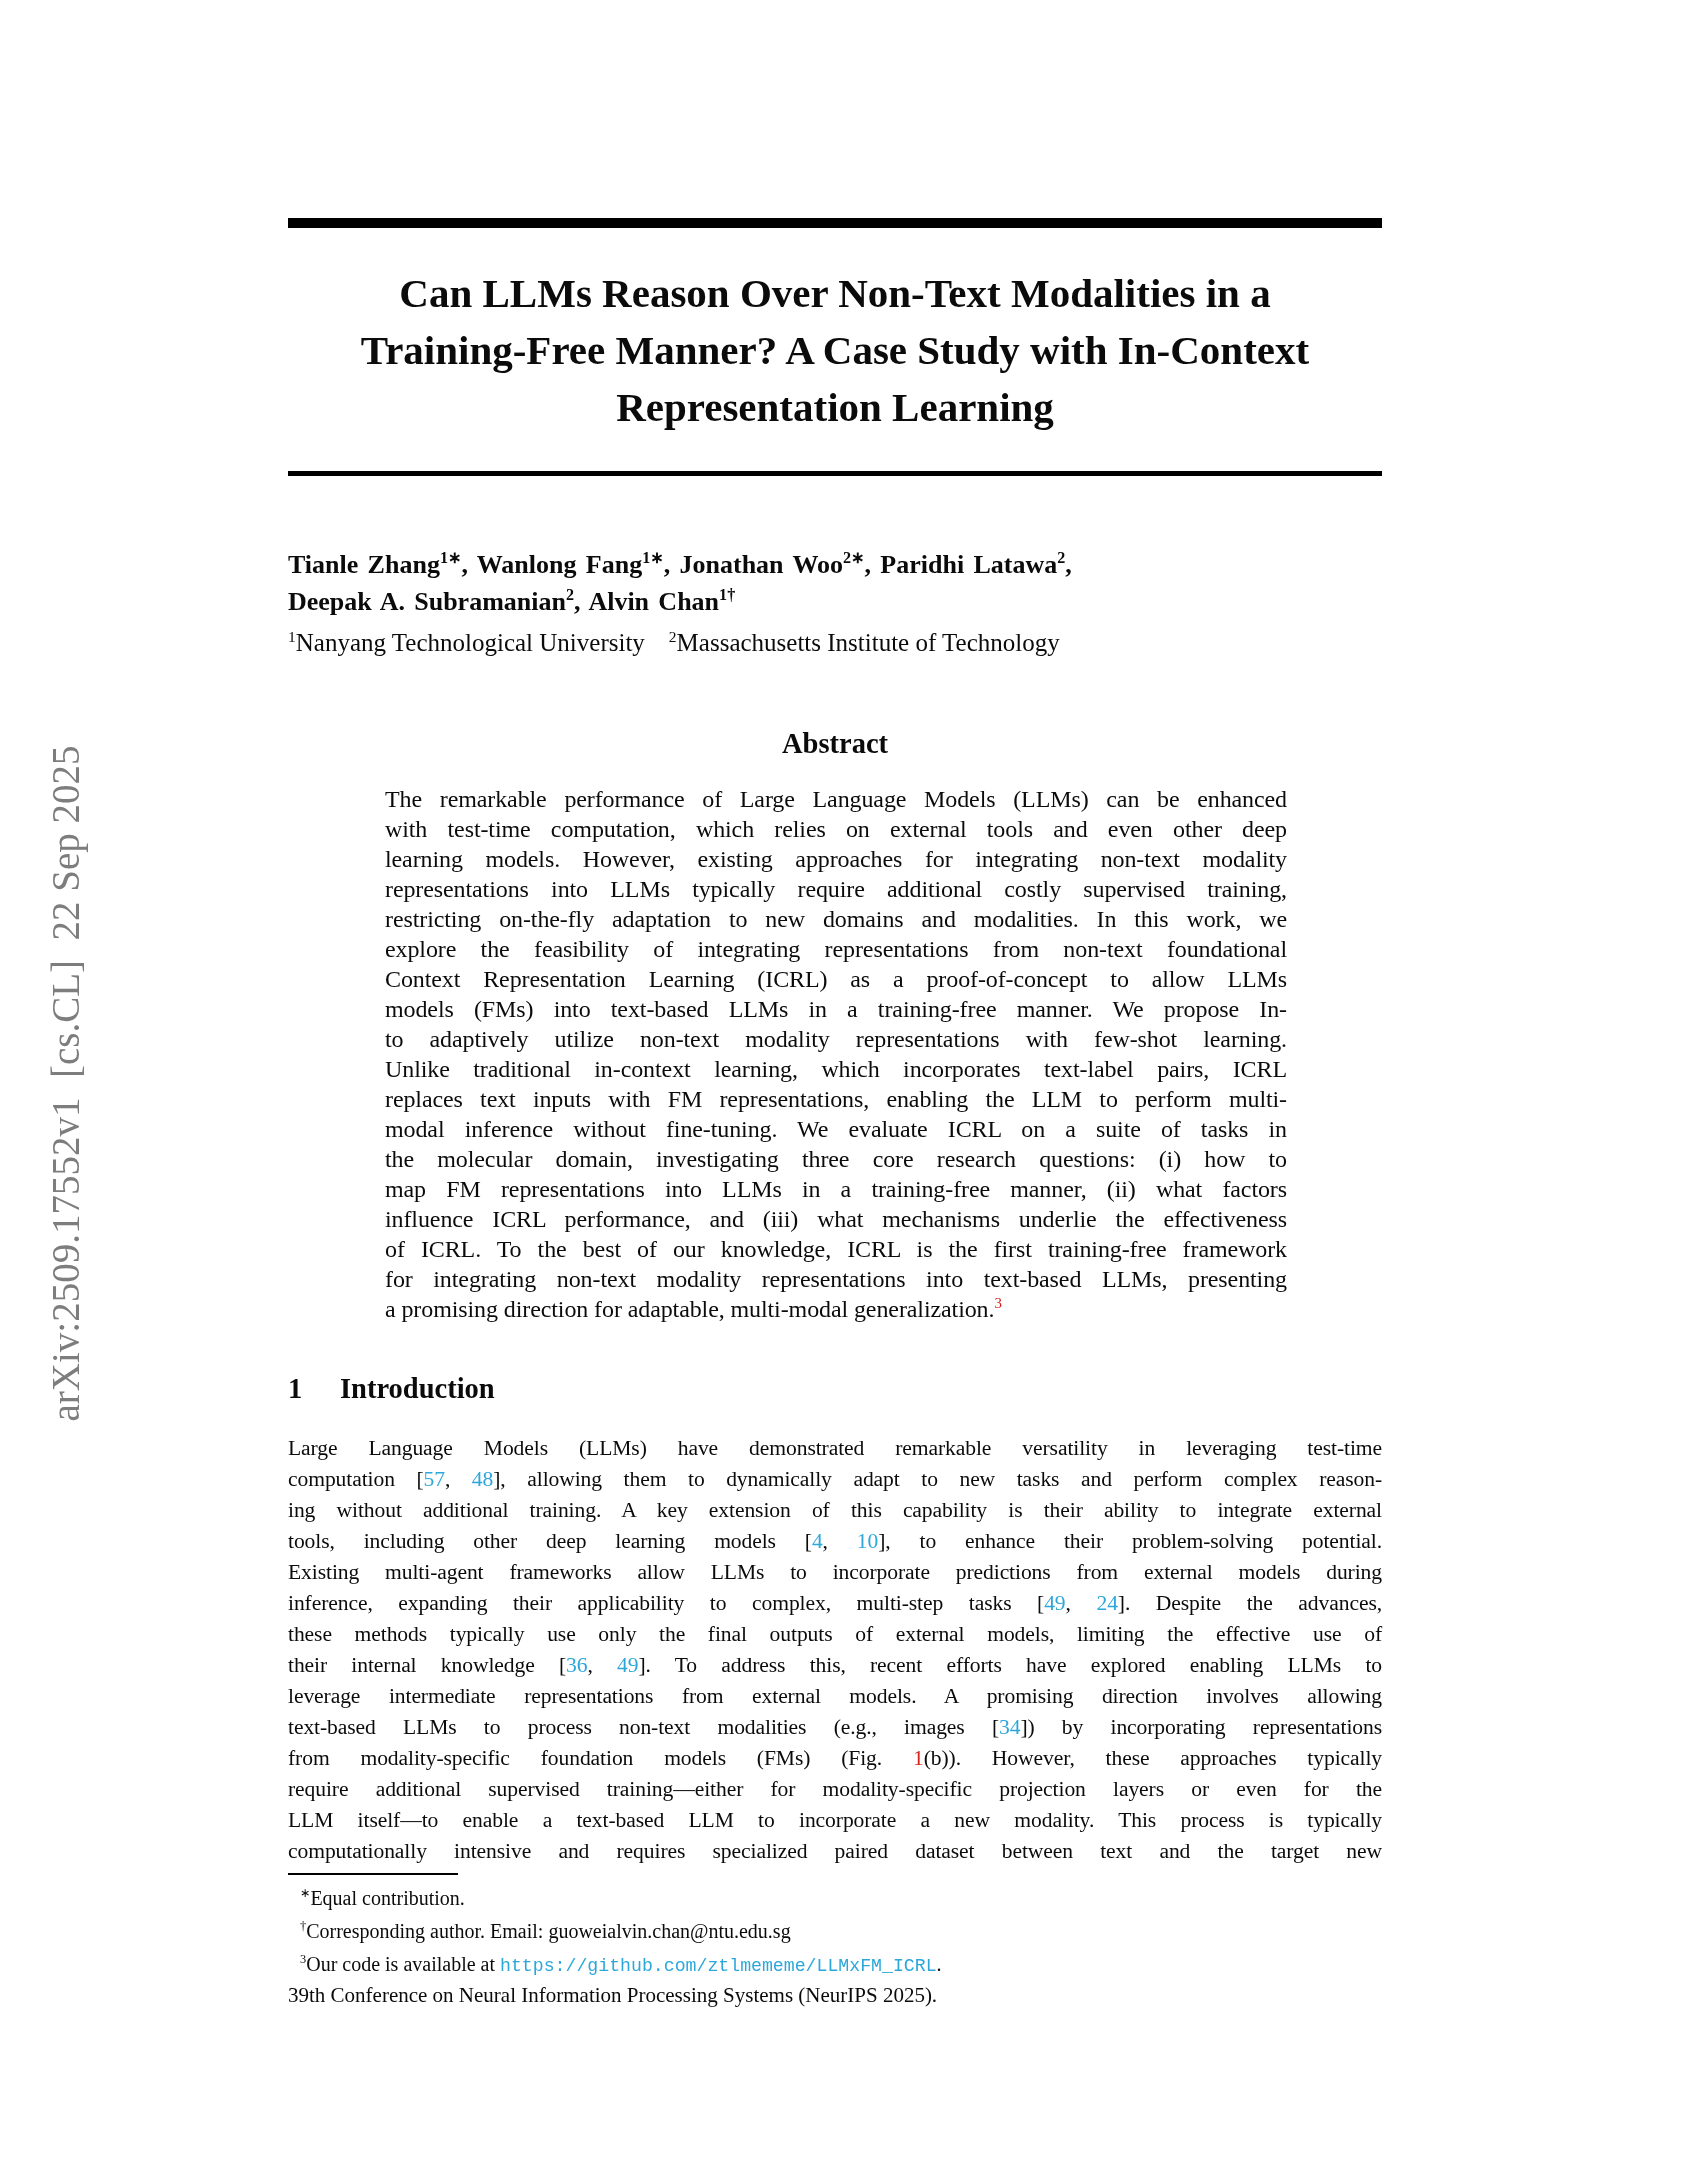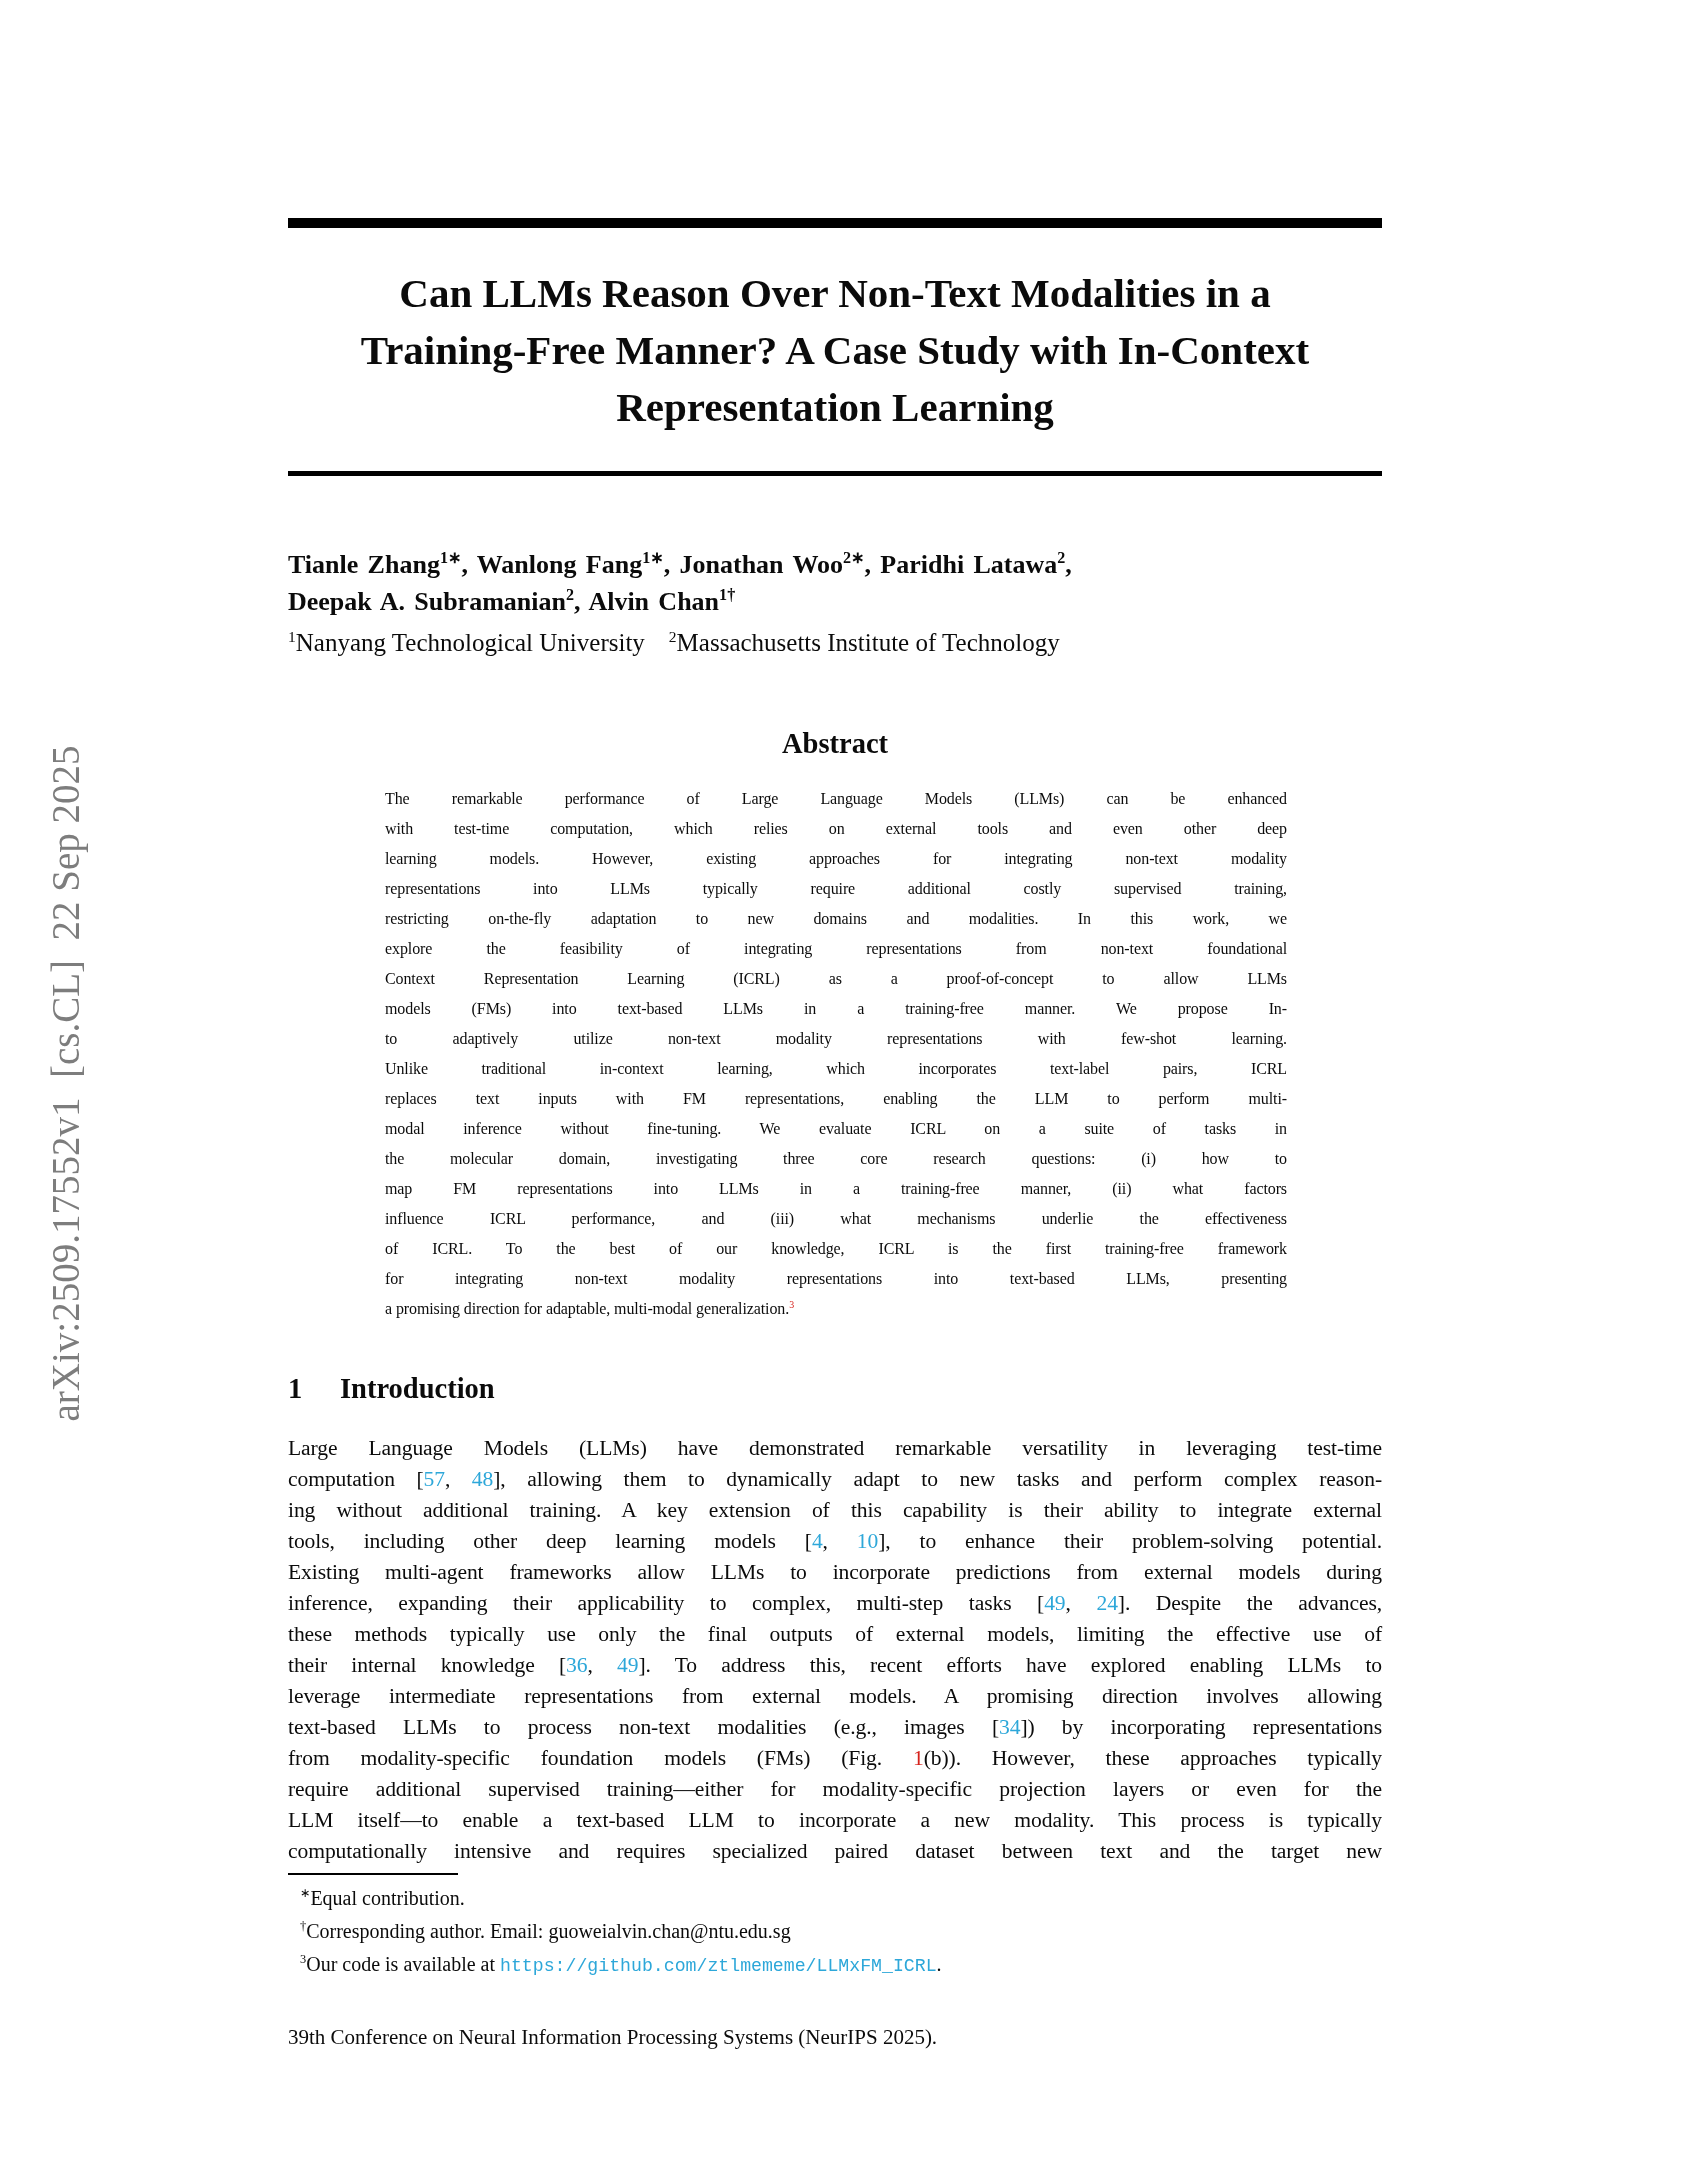--- a/index.html
+++ b/index.html
@@ -59,21 +59,21 @@
   .affiliations .line { text-align: center; text-align-last: center; }
   .abstract-heading {
     margin: 70px 0 0;
     font-size: 28.5px;
     font-weight: 700;
     text-align: center;
   }
   .abstract {
     margin: 24px 0 0 97px;
     width: 902px;
-    font-size: 16px;
+    font-size: 24px;
     line-height: 30px;
     letter-spacing: -0.1px;
   }
   .section-heading {
     margin-top: 46px;
     font-size: 28.5px;
     line-height: 37px;
     font-weight: 700;
   }
   .section-heading .num { display: inline-block; width: 52px; }
@@ -93,21 +93,20 @@
     margin-top: 7.3px;
     font-size: 20px;
     line-height: 33px;
   }
   .footnotes .line {
     text-align: left;
     text-align-last: left;
     text-indent: 12px;
   }
   .page-footer {
-    margin-top: 42px;
     font-size: 21px;
   }
   .line {
     text-align: justify;
     text-align-last: justify;
   }
   .line.end { text-align-last: left; }
   .cite { color: var(--cite, #2da7d9); }
   .ref  { color: var(--ref, #d6221c); }
   .url  {

